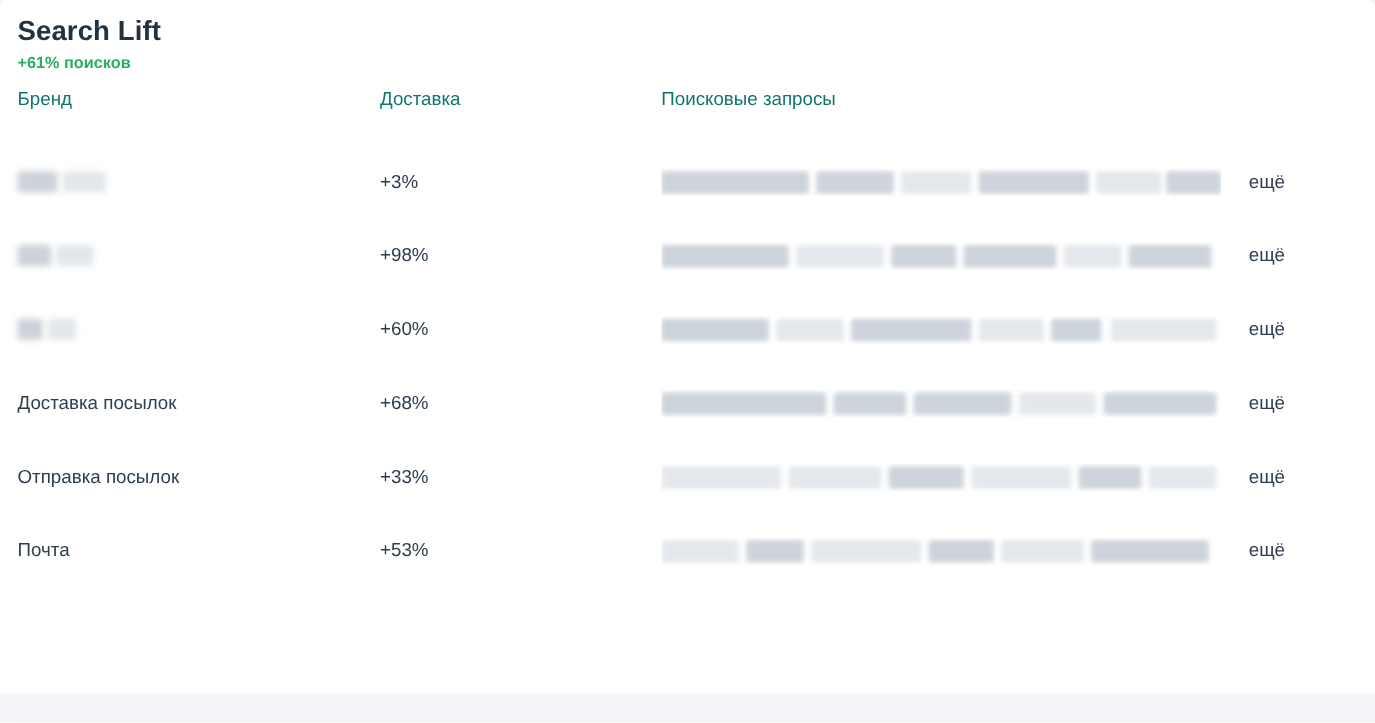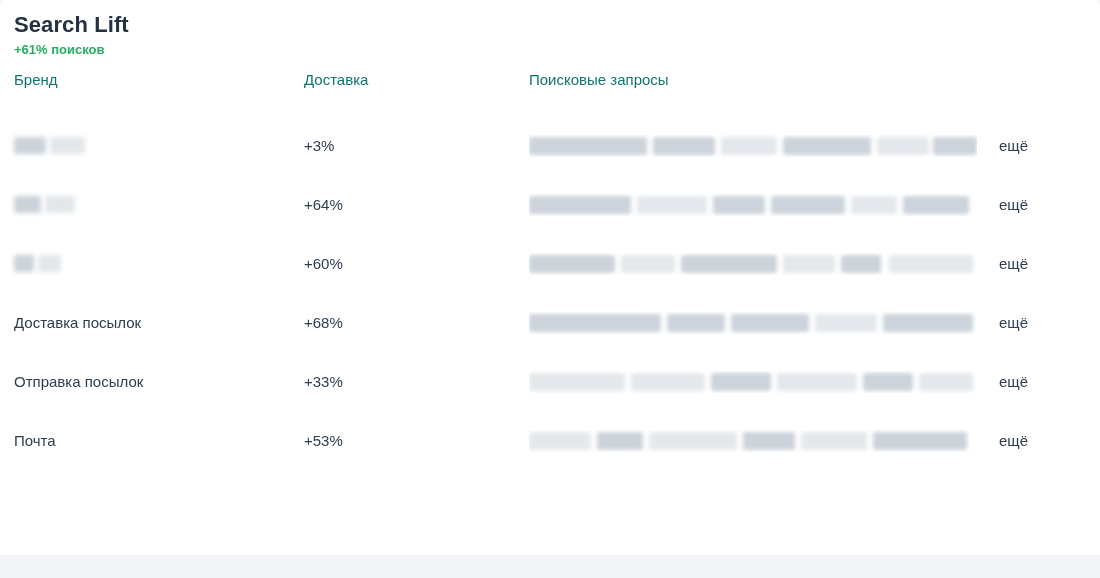--- a/index.html
+++ b/index.html
@@ -184,21 +184,21 @@
               <span class="seg" style="left: 348px; width: 52px; background: rgb(228, 232, 236);"></span>
               <span class="seg" style="left: 404px; width: 44px; background: rgb(204, 211, 218);"></span>
             </div>
           </td>
           <td class="more-link">ещё</td>
         </tr>
         <tr>
           <td>
             <span class="brand-redact-wrap"><span class="redact dark" style="width: 27px;"></span><span class="redact light" style="width: 30px; margin-left: 4px;"></span></span>
           </td>
-          <td>+64%</td>
+          <td>+98%</td>
           <td>
             <div class="terms-bar">
               <span class="seg" style="left: 0px; width: 102px; background: rgb(204, 211, 218);"></span>
               <span class="seg" style="left: 108px; width: 70px; background: rgb(228, 232, 236);"></span>
               <span class="seg" style="left: 184px; width: 52px; background: rgb(204, 211, 218);"></span>
               <span class="seg" style="left: 242px; width: 74px; background: rgb(204, 211, 218);"></span>
               <span class="seg" style="left: 322px; width: 46px; background: rgb(228, 232, 236);"></span>
               <span class="seg" style="left: 374px; width: 66px; background: rgb(204, 211, 218);"></span>
             </div>
           </td>

